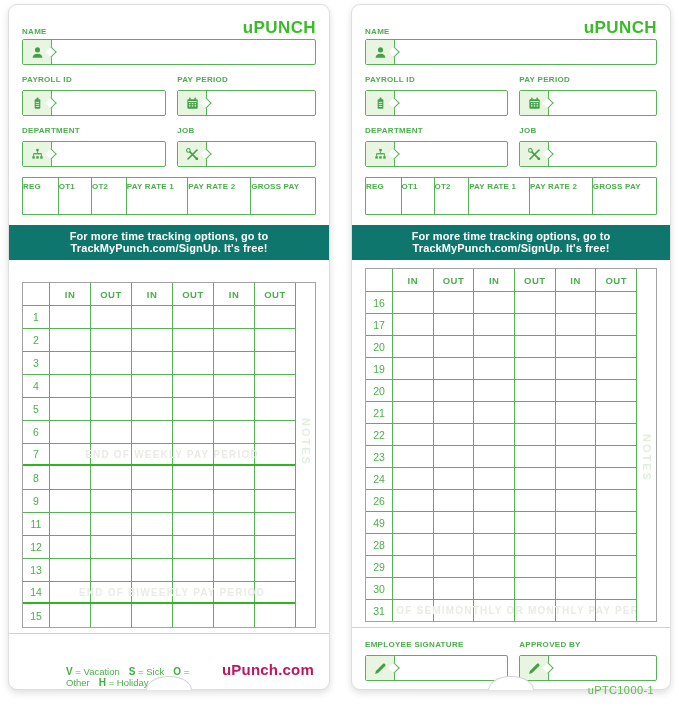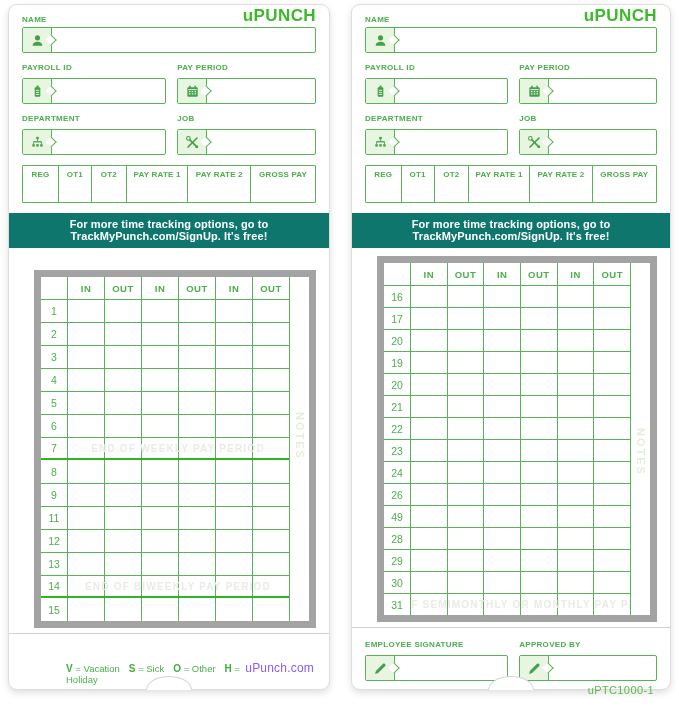--- a/index.html
+++ b/index.html
@@ -1,20 +1,20 @@
 <!DOCTYPE html>
 <html><head>
 <meta charset="utf-8">
 <style>
   * { box-sizing: border-box; margin: 0; padding: 0; }
   html,body { width:679px; height:707px; background:#fff; font-family:"Liberation Sans","DejaVu Sans",sans-serif; overflow:hidden; }
   .sheet { display:flex; gap:21px; padding:4px 0 0 8px; }
 
   .card { position:relative; width:322px; height:686px; background:#fff;
-          border:1px solid #dedede; border-radius:9px; padding:4px 13px 0;
+          border:1px solid #dedede; border-radius:9px; padding:16px 13px 0;
           box-shadow:0 3px 7px rgba(0,0,0,.13); }
   .card-right { width:320px; }
   .card-left  { --rh:23px; --tgap:22px; --notes-top:135px; }
   .card-right { --rh:22px; --tgap:8px;  --notes-top:165px; }
 
   .card-head { display:flex; justify-content:space-between; align-items:flex-end; height:15px; margin-bottom:3px; }
   .logo { font-size:17px; font-weight:800; color:#3cbb2a; letter-spacing:.4px; line-height:1; }
 
   .field-label { font-size:8px; font-weight:bold; letter-spacing:.3px; color:#4cae4c; }
   .field .field-label { margin-bottom:4px; height:11px; }
@@ -27,29 +27,29 @@
           border-top:1.6px solid #58b358; border-right:1.6px solid #58b358;
           transform:rotate(45deg); background:#fff; position:relative; z-index:2; }
   .input-area { flex:1; }
 
   .field-row { display:flex; justify-content:space-between; margin-top:10px; }
   .field-row .field:first-child { width:49%; }
   .field-row .field:last-child  { width:47.2%; }
 
   .pay-table { margin-top:10px; height:38px; border:1px solid #58b358; border-radius:1px;
                display:grid; grid-template-columns:1.05fr 1fr 1.05fr 1.85fr 1.9fr 1.95fr; }
-  .pay-cell { border-left:1px solid #58b358; display:flex; flex-direction:column; }
+  .pay-cell { border-left:1px solid #58b358; display:flex; flex-direction:row; }
   .pay-cell:first-child { border-left:none; }
   .pay-label { font-size:8px; font-weight:bold; letter-spacing:.2px; color:#4cae4c; text-align:center; padding-top:4px; }
   .pay-value { flex:1; }
 
   .banner { margin:10px -13px 0; background:#0f766e; color:#fff; text-align:center;
             font-size:11px; font-weight:bold; padding:5px 0 6px; letter-spacing:.1px; }
 
-  .time-table { margin-top:var(--tgap); display:flex; border:7px solid #a3a3a3;margin-left:12px; }
+  .time-table { margin-top:var(--tgap); display:flex; border:1px solid #a3a3a3; }
   .time-grid { flex:1; display:flex; flex-direction:column; }
   .t-row { display:flex; height:var(--rh); position:relative; }
   .t-row + .t-row { border-top:1px solid #58b358; }
   .t-row.t-header { height:22px; }
   .t-num { flex:none; width:26px; display:flex; align-items:center; justify-content:center;
            font-size:10.5px; color:#4cae4c; }
   .t-cell { flex:1; border-left:1px solid #58b358; }
   .t-hcell { font-size:9.5px; font-weight:bold; letter-spacing:.5px; color:#4cae4c;
              display:flex; align-items:center; justify-content:center; }
   .wm { position:absolute; left:26px; right:0; top:0; bottom:0; display:flex; align-items:center;
@@ -59,21 +59,21 @@
   .notes-text { position:absolute; top:var(--notes-top); left:50%; transform:translateX(-50%);
                 writing-mode:vertical-rl; font-size:11px; font-weight:bold; letter-spacing:2px; color:#e4efdb; }
 
   .sep { height:1px; background:#ccd5c6; margin:5px -13px 0; }
 
   .legend-row { display:flex; justify-content:space-between; align-items:baseline;
                 margin-top:27px; padding-left:44px; padding-right:2px; }
   .legend { font-size:9.5px; color:#4cae4c; }
   .legend-item { margin-right:9px; }
   .legend-code { font-size:10px; color:#3fae3f; }
-  .site { font-size:12px; font-weight:normal; color:#8b5cf6; letter-spacing:.2px; }
+  .site { font-size:15px; font-weight:bold; color:#be185d; letter-spacing:.2px; }
 
   .sig-row { display:flex; justify-content:space-between; margin-top:12px; }
   .sig-row .field:first-child { width:49%; }
   .sig-row .field:last-child  { width:47.2%; }
   .code-row { text-align:right; margin-top:3px; font-size:11px; color:#5bbb4a; letter-spacing:.4px; padding-right:3px; }
 
   .notch { position:absolute; left:50%; transform:translateX(-50%); bottom:-1px;
            width:46px; height:14px; background:#fff; border:1px solid #d4d4d4; border-bottom:none;
            border-radius:50% 50% 0 0 / 100% 100% 0 0; }
   svg .g { fill:#43a047; }

